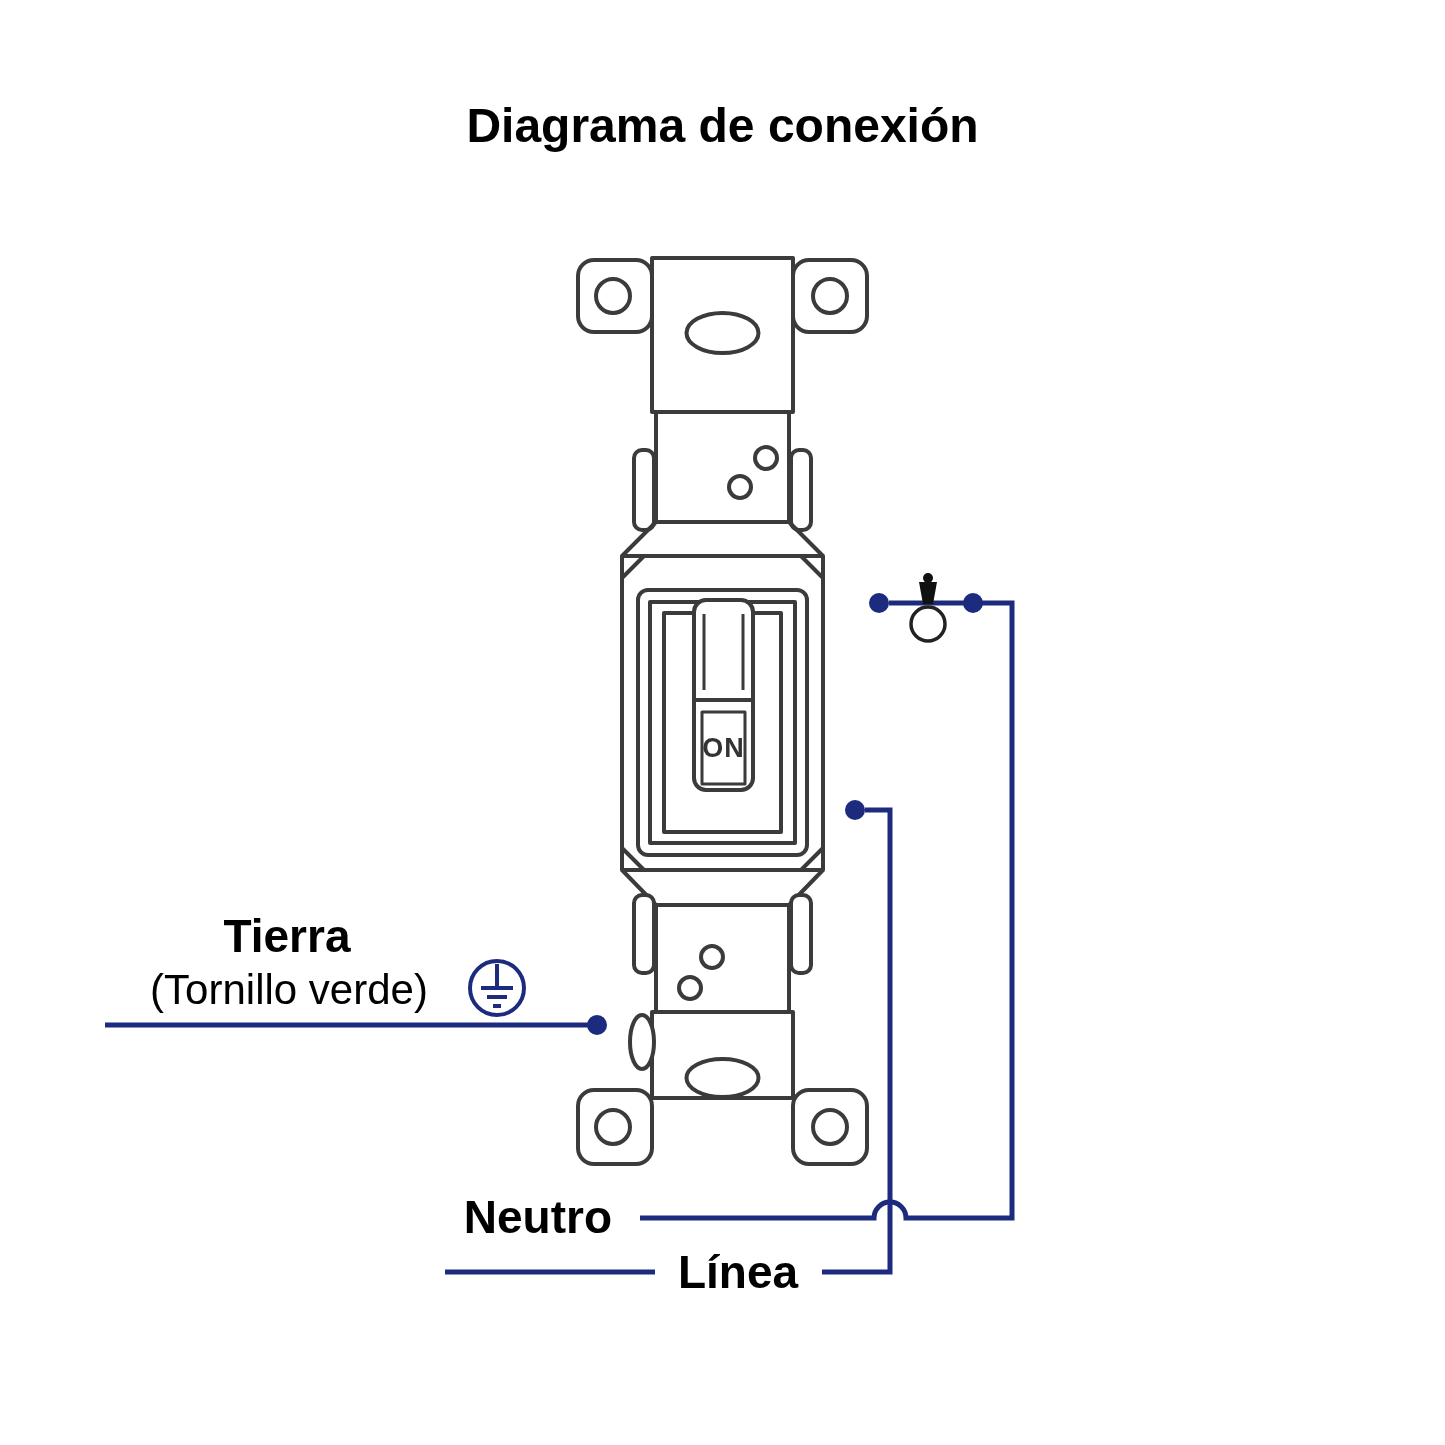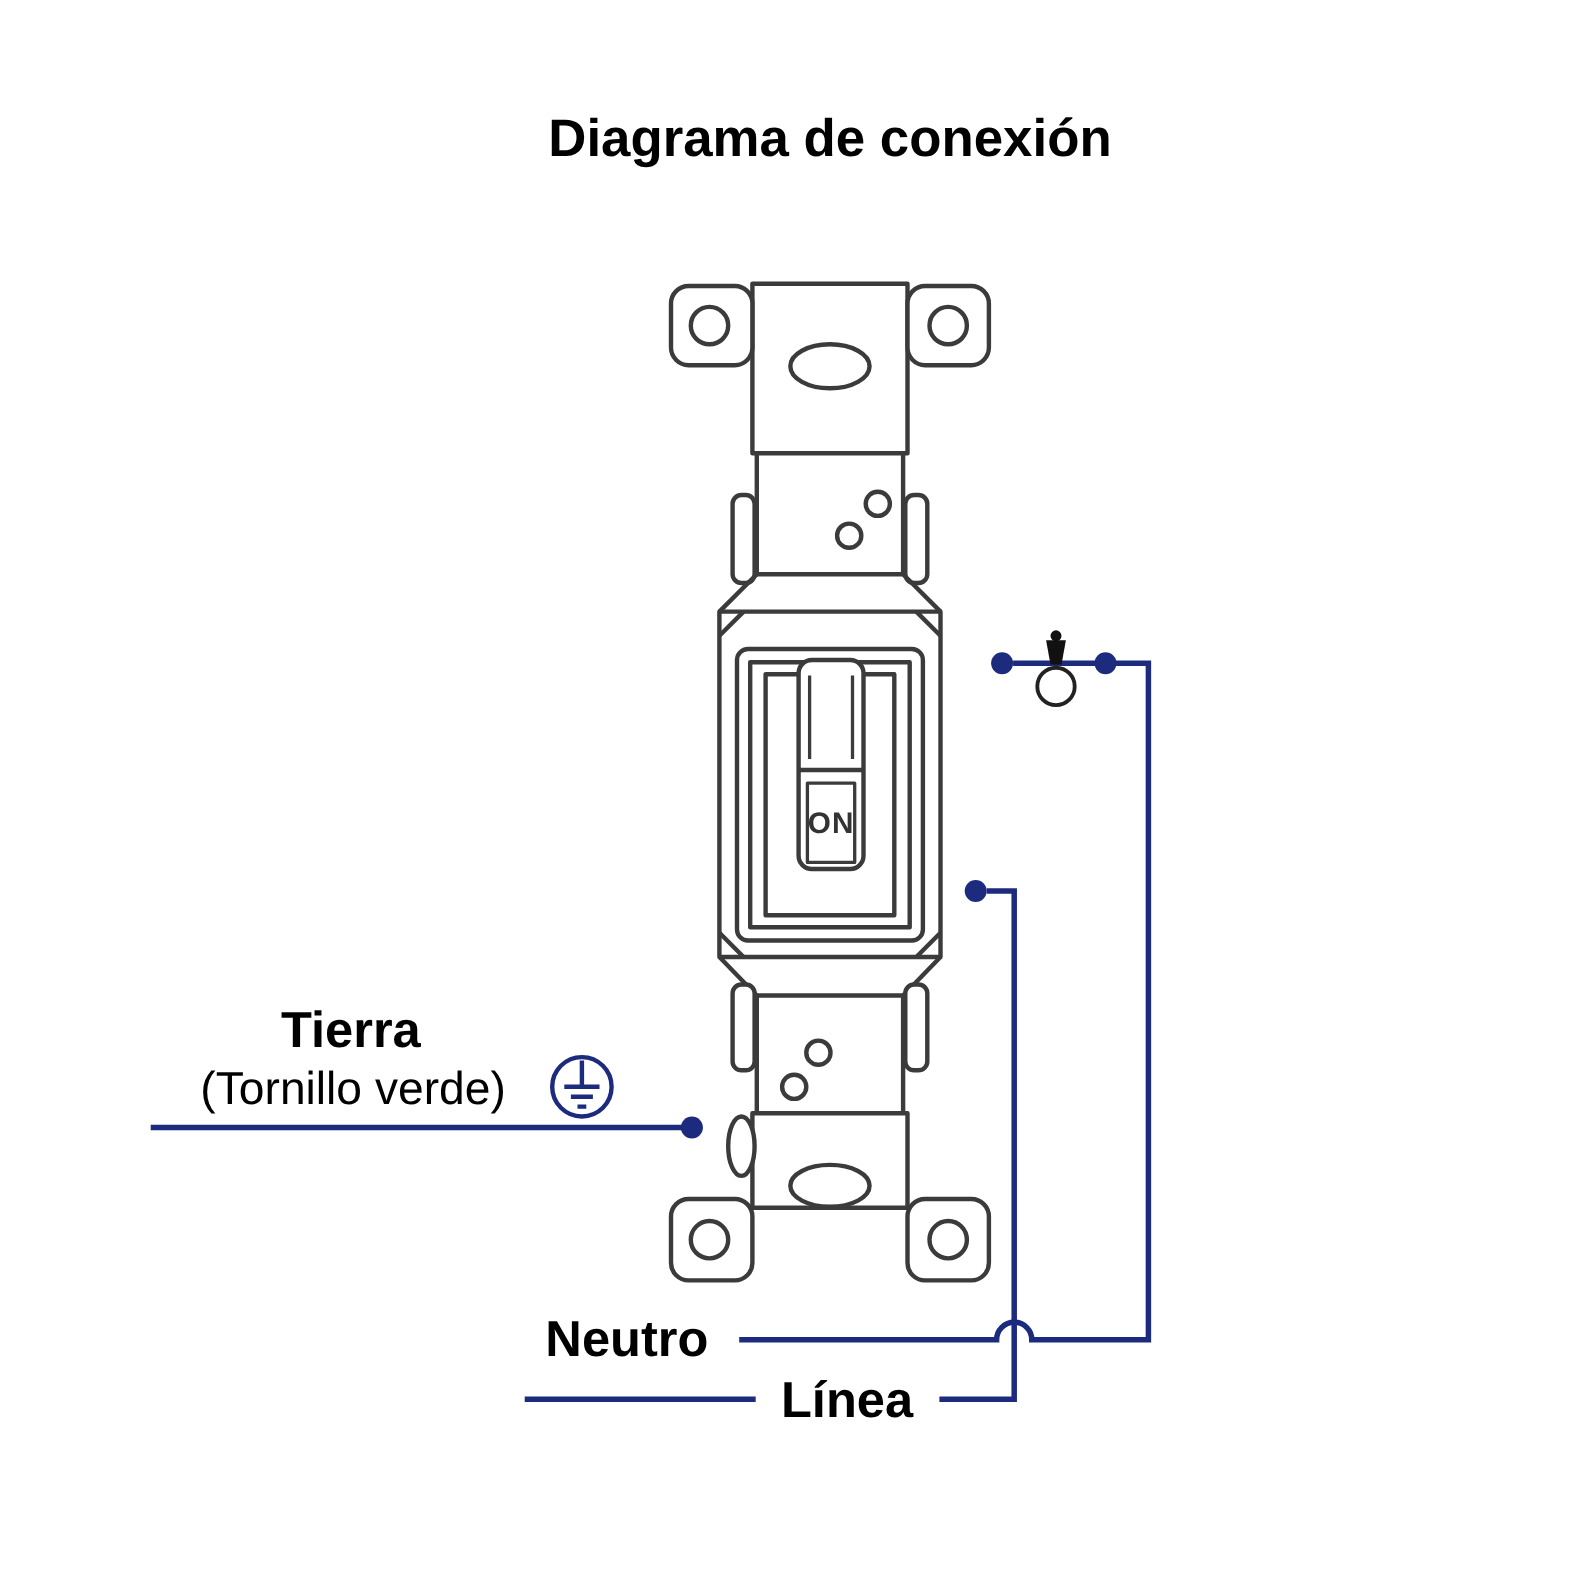--- a/index.html
+++ b/index.html
@@ -1,17 +1,17 @@
 <!DOCTYPE html>
 <html><head>
 <meta charset="utf-8">
 <style>
   html,body{margin:0;padding:0;background:#fff;}
   body{width:1445px;height:1445px;overflow:hidden;}
-  .stage{position:relative;width:1187px;height:1445px;background:#fff;padding-left:32px;}
+  .stage{position:relative;width:1187px;height:1445px;background:#fff;}
   svg text{font-family:"Liberation Sans","DejaVu Sans",sans-serif;}
   .t-title{font-size:48px;font-weight:bold;fill:#000;}
   .t-big{font-size:46px;font-weight:bold;fill:#000;}
   .t-sub{font-size:42px;font-weight:normal;fill:#000;}
   .t-on{font-size:27px;font-weight:bold;fill:#333;letter-spacing:1px;}
 </style>
 </head>
 <body>
 
 <div class="stage">

